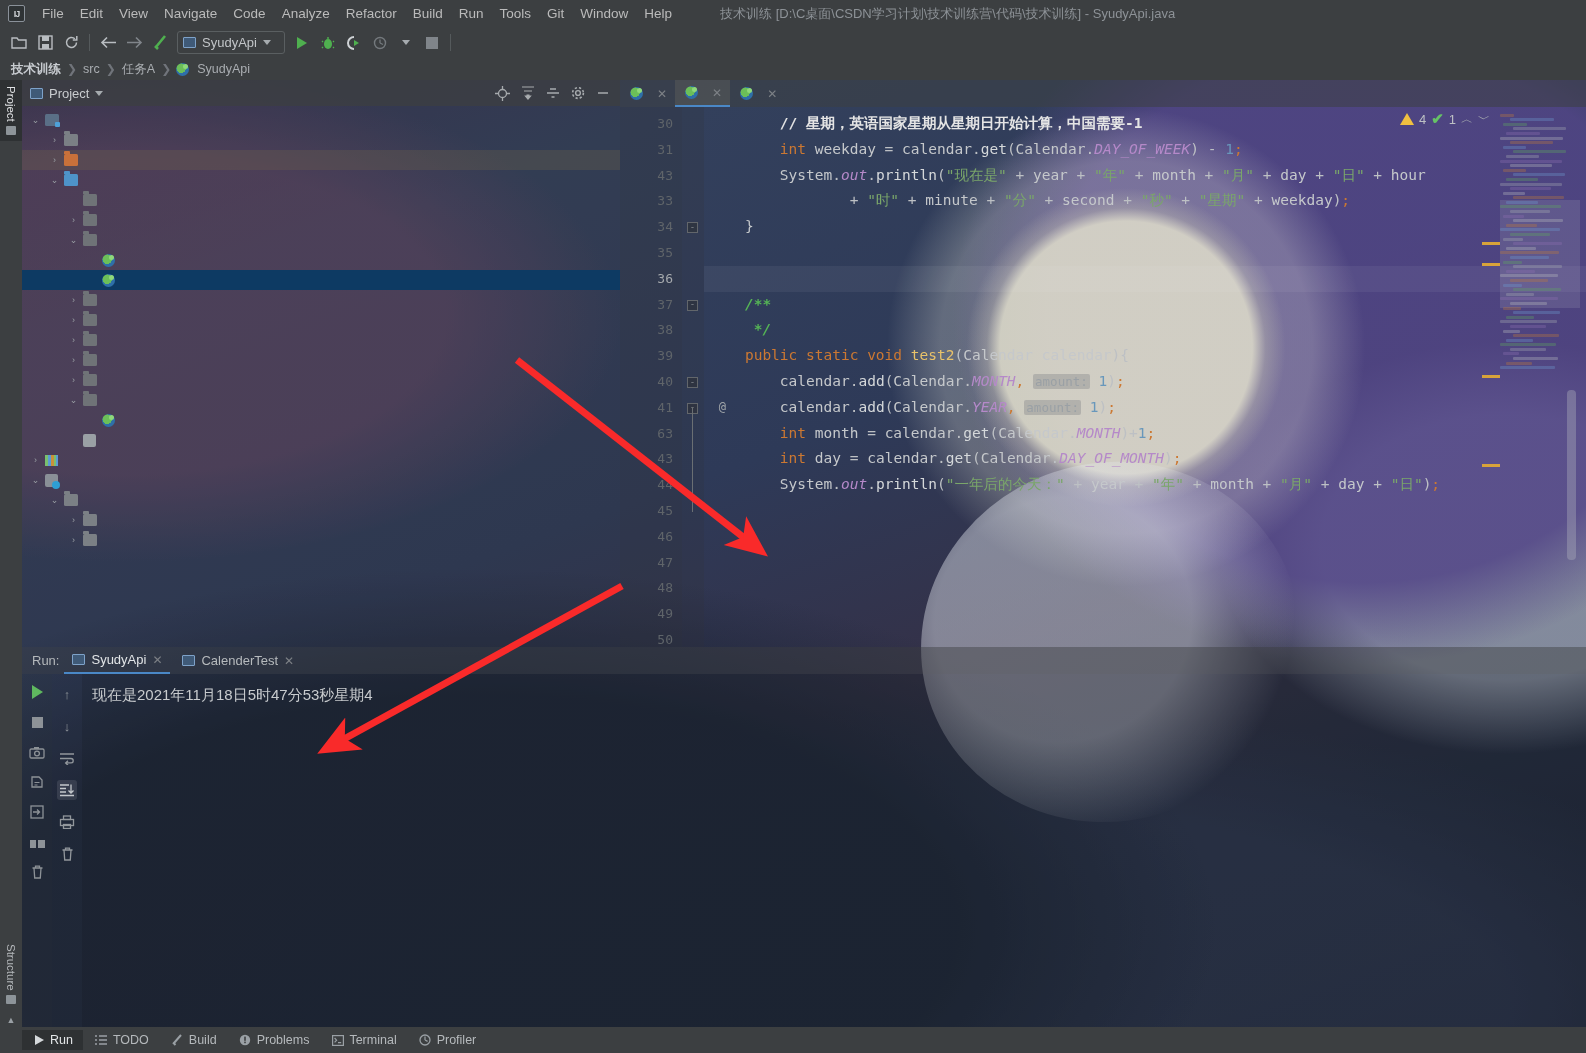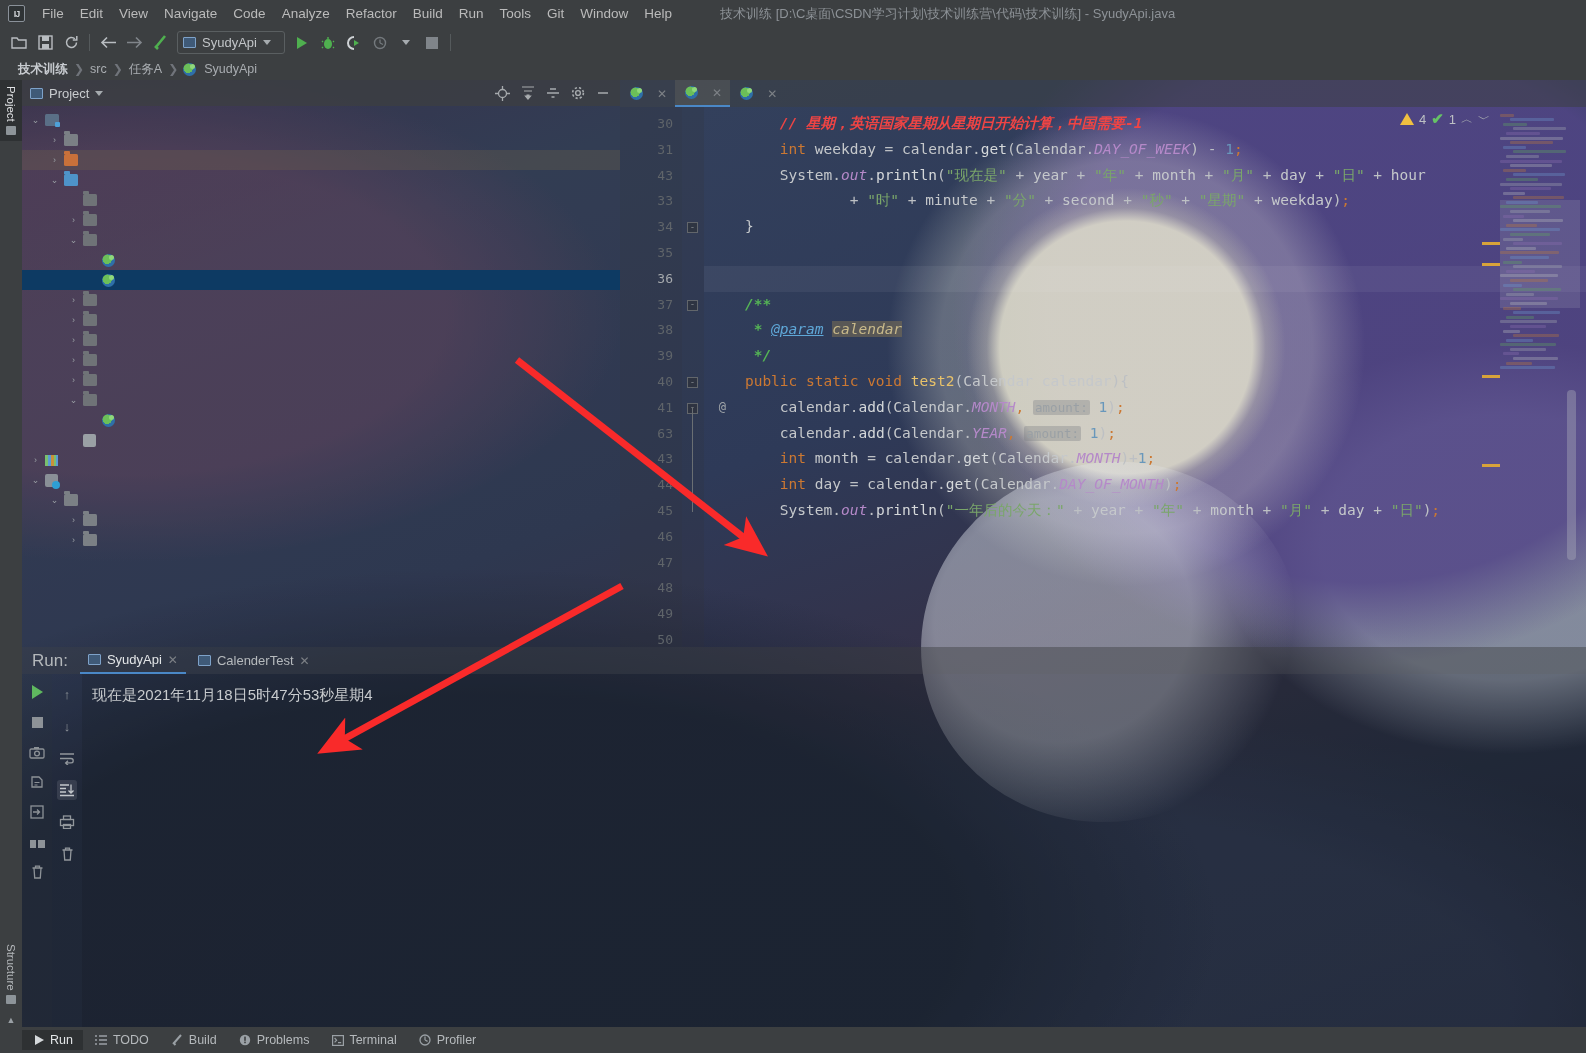--- a/index.html
+++ b/index.html
@@ -67,21 +67,21 @@
   .cfg-icon{width:13px;height:11px;border:1px solid #7ea2c9;background:#3f5a78;border-radius:1px;}
   .caret-dn{ width:0;height:0;border-left:4px solid transparent;border-right:4px solid transparent;border-top:5px solid #a6abaf; }
 
   
   #breadcrumb{
     position:absolute; left:0; top:58px; width:1586px; height:22px;
     background:#3c3f41; display:flex;align-items:center; padding-left:8px; gap:3px; z-index:5;
     font-size:12.5px;color:#a9adb1;
   }
   .crumb{ padding:1px 3px; }
-  .crumb.bold{ color:#c8ccd0; font-weight:bold;margin-left:7px; }
+  .crumb.bold{ color:#c8ccd0; font-weight:bold; }
   .crumb-sep{ color:#70747a; font-size:12px; }
 
   
   #left-strip{
     position:absolute;left:0;top:80px;width:22px;height:973px;
     background:#3c3f41;z-index:6;
   }
   .strip-tab{
     position:absolute;left:0;width:22px;
     writing-mode:vertical-rl; text-orientation:mixed;
@@ -170,21 +170,21 @@
   #fold-line{ position:absolute;left:10px;top:300px;width:1px;height:105px;background:#6a6f73; }
   #code{
     flex:1;padding-top:4px;position:relative;
     font-family:"DejaVu Sans Mono", monospace;font-size:14.5px;
   }
   .cl{ height:25.8px;line-height:25.8px;white-space:pre;padding-left:6px; }
   .cl.cur{ background:rgba(255,255,255,0.055); }
   .k{ color:#cc7832; }
   .s{ color:#7aa66a; }
   .n{ color:#6897bb; }
-  .c{ color:#ef4444; font-style:italic; font-weight:bold; }
+  .c{ color:#e5e5e5; font-weight:bold; }
   .doc{ color:#55b555; font-style:italic; font-weight:bold; }
   .tag{ color:#5fa8d8; font-style:italic; text-decoration:underline; }
   .param-hl{ background:rgba(124,112,84,0.55); color:#c8b98a; font-style:italic; }
   .fld{ color:#b589c9; font-style:italic; }
   .mth{ color:#d5d8da; }
   .fn{ color:#e8c26a; }
   .id{ color:#c5c8cb; }
   .hint{ background:rgba(120,124,128,0.35); color:#9aa0a5; font-size:12.5px; border-radius:2px; padding:0 2px;}
   .semi{ color:#cc7832; }
   .stat-name{ color:#b589c9; font-style:italic; }
@@ -210,21 +210,21 @@
   .mark{ position:absolute;right:86px;width:18px;height:3px;background:#d8a33a;z-index:7; }
   #scroll-thumb{
     position:absolute;right:10px;top:390px;width:9px;height:170px;background:rgba(175,180,188,0.38);border-radius:4px;z-index:7;
   }
 
   
   #run-panel{
     position:absolute;left:22px;top:647px;width:1564px;height:380px;z-index:4;
   }
   #run-tabbar{ height:27px;display:flex;align-items:center;gap:4px;padding-left:10px;background:rgba(60,63,65,0.45); }
-  #run-label{ font-size:17px;color:#b4b8bb;margin-right:8px; }
+  #run-label{ font-size:13px;color:#b4b8bb;margin-right:1px; }
   .rtab{ display:flex;align-items:center;gap:6px;height:27px;padding:0 8px;font-size:13px;color:#b6babd;cursor:default; }
   .rtab.active{ border-bottom:2px solid #4a88c7;color:#e2e5e7; }
   .rtab-ico{ width:13px;height:11px;border:1px solid #7ea2c9;background:#3f5a78;border-radius:1px;flex:none; }
   .rtab .x{ color:#7d8186;font-size:12px; }
   #run-body{ display:flex;height:353px; }
   #run-tools{ width:30px;flex:none;display:flex;flex-direction:column;align-items:center;gap:10px;padding-top:8px;background:rgba(49,51,53,0.25);}
   #run-tools2{ width:30px;flex:none;display:flex;flex-direction:column;align-items:center;gap:12px;padding-top:10px;background:rgba(49,51,53,0.18);}
   .rt{ width:20px;height:20px;display:flex;align-items:center;justify-content:center;color:#92979c;font-size:13px;cursor:default;border-radius:3px;}
   .rt.on{ background:rgba(255,255,255,0.10); }
   .tri-run{ width:0;height:0;border-top:7px solid transparent;border-bottom:7px solid transparent;border-left:11px solid #5fb85f; }
@@ -570,21 +570,20 @@
     </div>
     <div id="code">
         <div class="cl">        <span class="c">// 星期，英语国家星期从星期日开始计算，中国需要-1</span></div>
         <div class="cl">        <span class="k">int</span> <span class="id">weekday</span> = <span class="id">calendar</span>.<span class="mth">get</span>(<span class="id">Calendar</span>.<span class="fld">DAY_OF_WEEK</span>) - <span class="n">1</span><span class="semi">;</span></div>
         <div class="cl">        <span class="id">System</span>.<span class="stat-name">out</span>.<span class="mth">println</span>(<span class="s">"现在是"</span> + <span class="id">year</span> + <span class="s">"年"</span> + <span class="id">month</span> + <span class="s">"月"</span> + <span class="id">day</span> + <span class="s">"日"</span> + <span class="id">hour</span></div>
         <div class="cl">                + <span class="s">"时"</span> + <span class="id">minute</span> + <span class="s">"分"</span> + <span class="id">second</span> + <span class="s">"秒"</span> + <span class="s">"星期"</span> + <span class="id">weekday</span>)<span class="semi">;</span></div>
         <div class="cl">    <span class="id">}</span></div>
         <div class="cl">&nbsp;</div>
         <div class="cl cur">&nbsp;</div>
         <div class="cl">    <span class="doc">/**</span></div>
-        <div class="cl">     <span class="doc">* </span><span class="tag">@param</span> <span class="param-hl">calendar</span></div>
         <div class="cl">     <span class="doc">*/</span></div>
         <div class="cl">    <span class="k">public static void</span> <span class="fn">test2</span>(<span class="id">Calendar calendar</span>){</div>
         <div class="cl">        <span class="id">calendar</span>.<span class="mth">add</span>(<span class="id">Calendar</span>.<span class="fld">MONTH</span><span class="semi">,</span> <span class="hint">amount:</span> <span class="n">1</span>)<span class="semi">;</span></div>
         <div class="cl">        <span class="id">calendar</span>.<span class="mth">add</span>(<span class="id">Calendar</span>.<span class="fld">YEAR</span><span class="semi">,</span> <span class="hint">amount:</span> <span class="n">1</span>)<span class="semi">;</span></div>
         <div class="cl">        <span class="k">int</span> <span class="id">month</span> = <span class="id">calendar</span>.<span class="mth">get</span>(<span class="id">Calendar</span>.<span class="fld">MONTH</span>)+<span class="n">1</span><span class="semi">;</span></div>
         <div class="cl">        <span class="k">int</span> <span class="id">day</span> = <span class="id">calendar</span>.<span class="mth">get</span>(<span class="id">Calendar</span>.<span class="fld">DAY_OF_MONTH</span>)<span class="semi">;</span></div>
         <div class="cl">        <span class="id">System</span>.<span class="stat-name">out</span>.<span class="mth">println</span>(<span class="s">"一年后的今天："</span> + <span class="id">year</span> + <span class="s">"年"</span> + <span class="id">month</span> + <span class="s">"月"</span> + <span class="id">day</span> + <span class="s">"日"</span>)<span class="semi">;</span></div>
         <div class="cl">&nbsp;</div>
         <div class="cl">&nbsp;</div>
         <div class="cl">&nbsp;</div>

